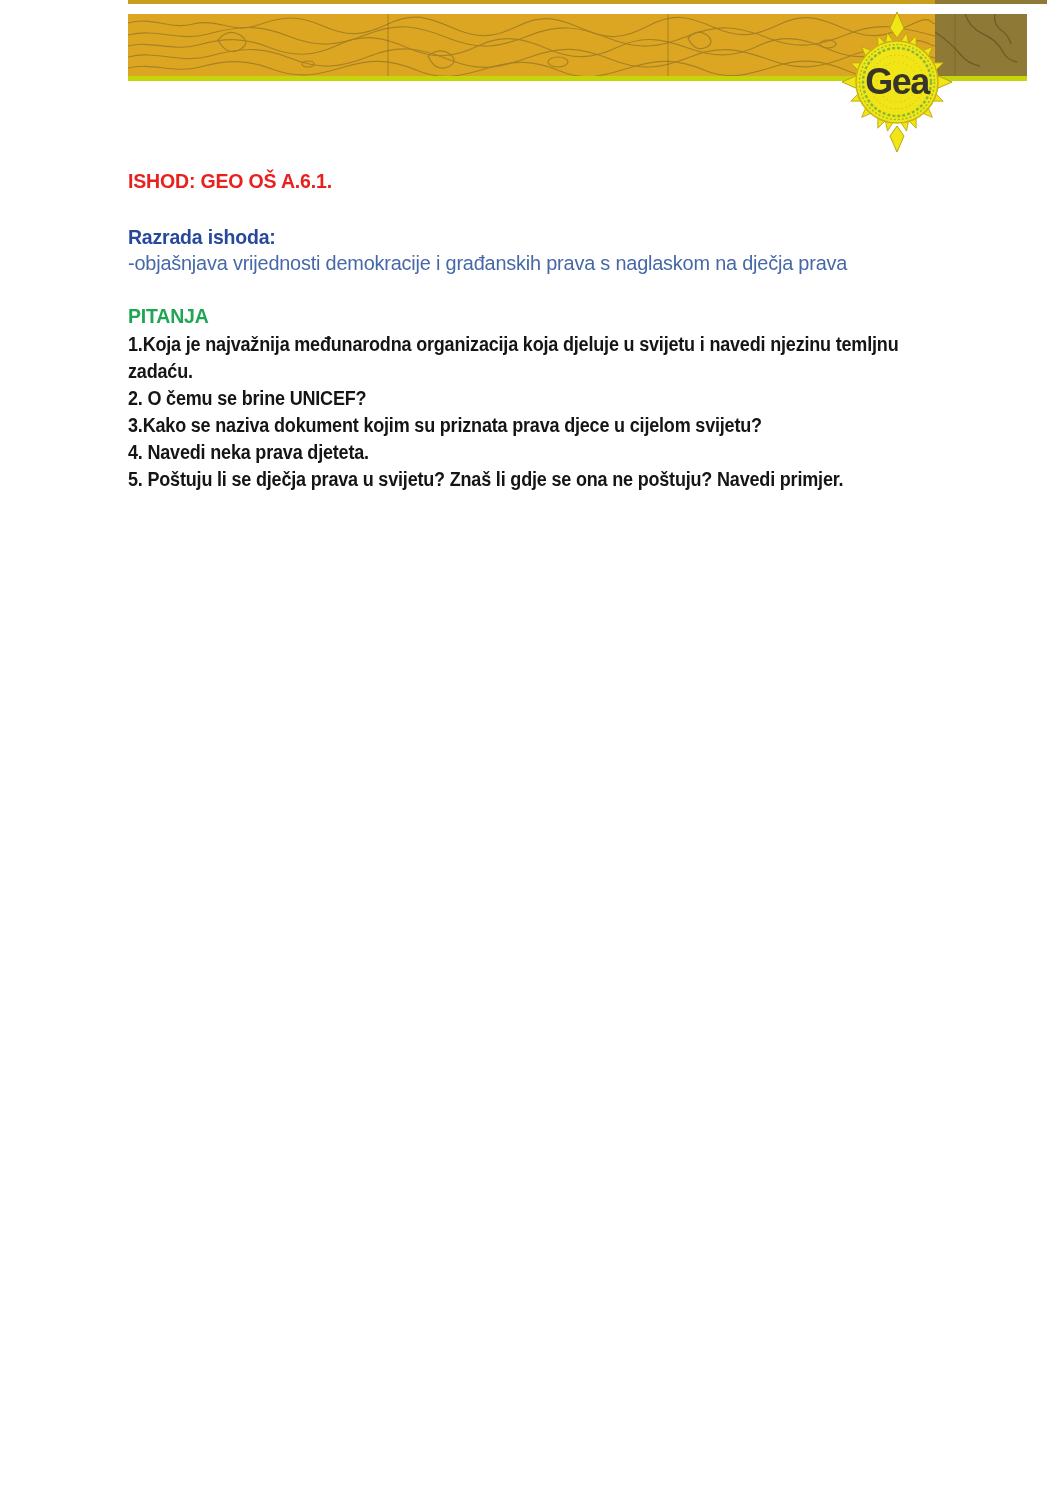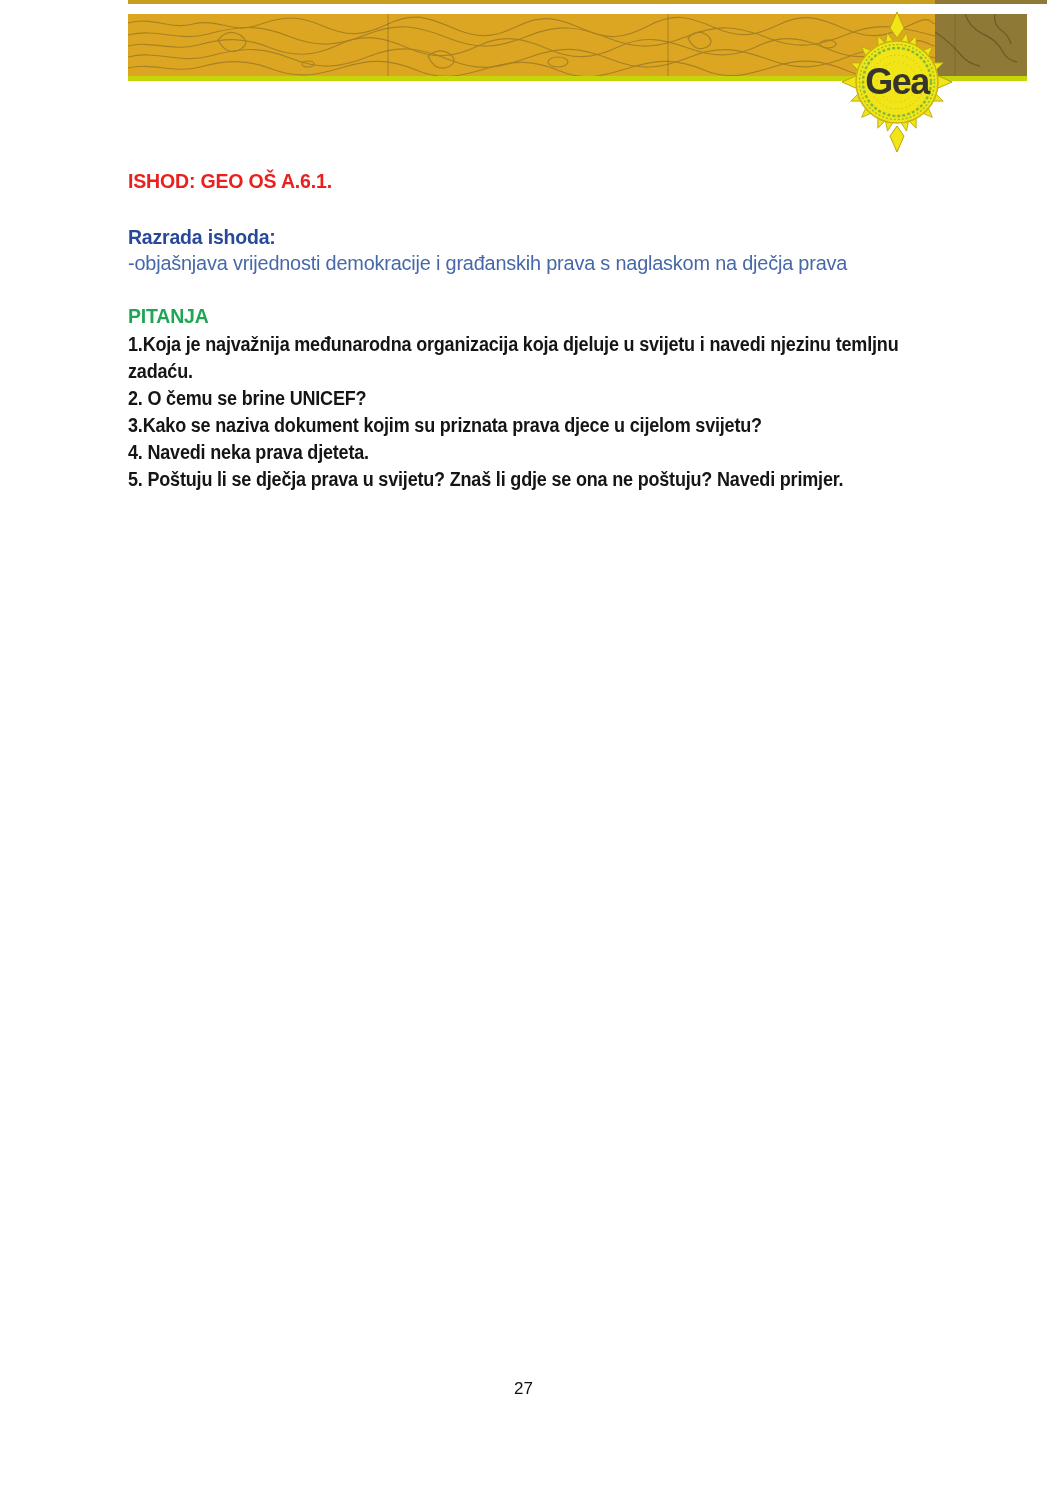--- a/index.html
+++ b/index.html
@@ -153,15 +153,14 @@
 
   <div class="pit-h cond">PITANJA</div>
   <div class="questions cond">
     <p>1.Koja je najvažnija međunarodna organizacija koja djeluje u svijetu i navedi njezinu temljnu zadaću.</p>
     <p>2. O čemu se brine UNICEF?</p>
     <p>3.Kako se naziva dokument kojim su priznata prava djece u cijelom svijetu?</p>
     <p>4. Navedi neka prava djeteta.</p>
     <p>5. Poštuju li se dječja prava u svijetu? Znaš li gdje se ona ne poštuju? Navedi primjer.</p>
   </div>
 
-  <div class="page-num">27</div>
 
 </div>
 
 </body></html>

